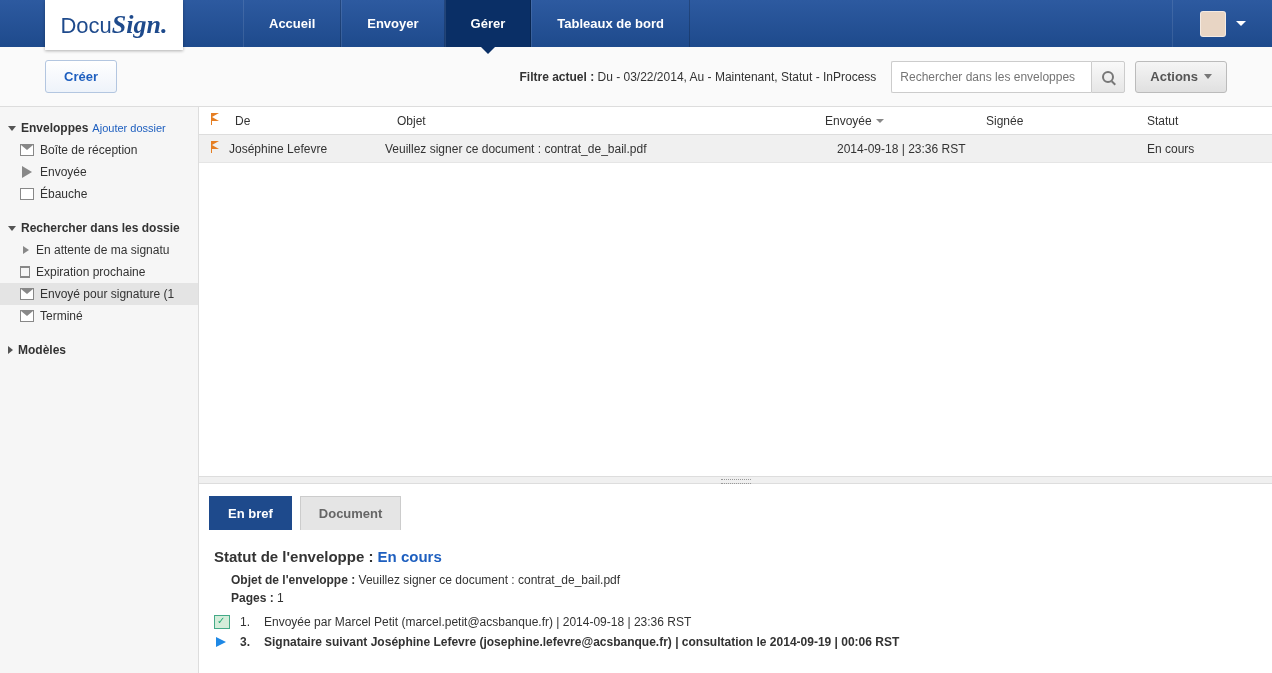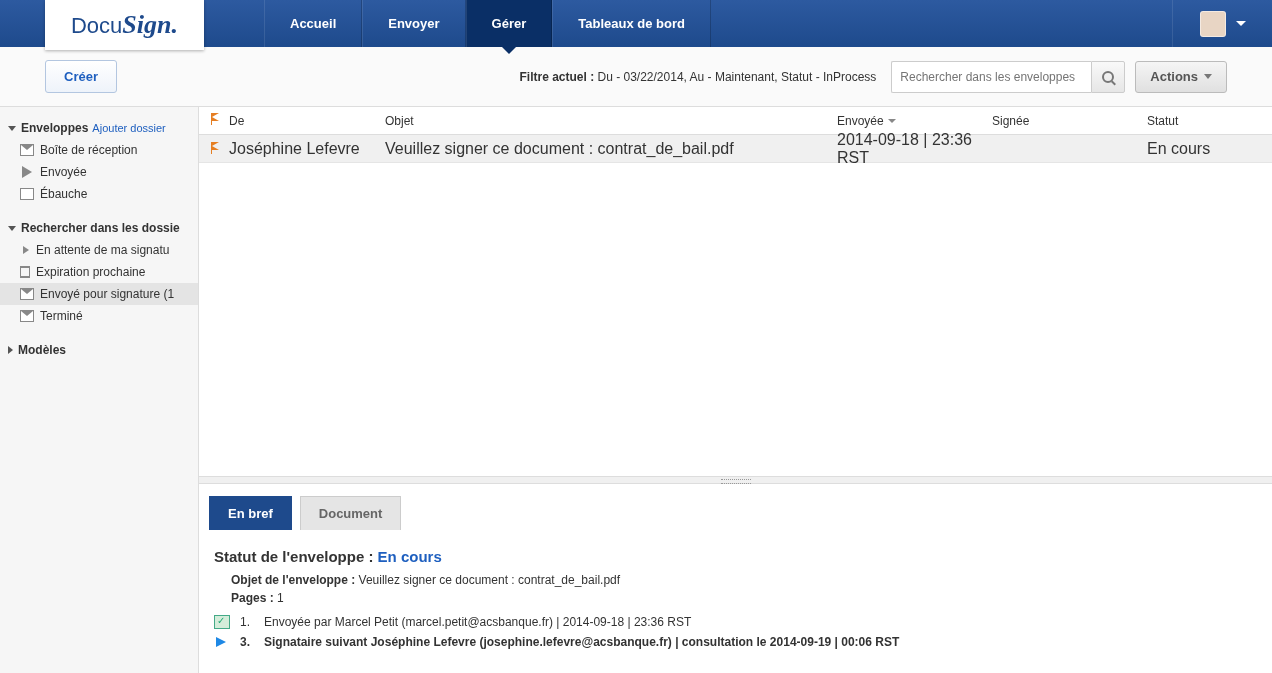--- a/index.html
+++ b/index.html
@@ -1,18 +1,18 @@
 <!DOCTYPE html>
 <html><head>
 <meta charset="utf-8">
 <style>
 * { box-sizing: border-box; margin: 0; padding: 0; }
 body { font-family: "Helvetica Neue", Arial, sans-serif; font-size: 13px; color: #333; background: #fff; width: 1272px; height: 673px; overflow: hidden; }
 .topbar { height: 47px; background: linear-gradient(to bottom, #2d5aa0, #1e4a8c); display: flex; align-items: stretch; position: relative; }
-.logo-box { background: #fff; width: 159px; height: 50px; margin-left: 45px; display: flex; align-items: center; justify-content: center; box-shadow: 0 1px 3px rgba(0,0,0,0.3); z-index: 2; }
+.logo-box { background: #fff; width: 138px; height: 50px; margin-left: 45px; display: flex; align-items: center; justify-content: center; box-shadow: 0 1px 3px rgba(0,0,0,0.3); z-index: 2; }
 .logo-text { font-family: Georgia, serif; font-size: 22px; color: #1e4a8c; font-style: italic; }
 .logo-text .docu { font-style: normal; font-weight: normal; color: #1e4a8c; font-family: Arial; }
 .logo-text .sign { font-family: "Brush Script MT", cursive; font-size: 26px; font-weight: bold; }
 .nav { display: flex; margin-left: 60px; }
 .nav-item { color: #fff; font-weight: bold; padding: 0 25px; display: flex; align-items: center; height: 47px; cursor: pointer; font-size: 13px; border-left: 1px solid rgba(255,255,255,0.1); border-right: 1px solid rgba(0,0,0,0.2); }
 .nav-item.active { background: #0a2f66; position: relative; }
 .nav-item.active::after { content: ""; position: absolute; bottom: -7px; left: 50%; transform: translateX(-50%); width: 0; height: 0; border-left: 8px solid transparent; border-right: 8px solid transparent; border-top: 8px solid #0a2f66; }
 .user-area { margin-left: auto; width: 100px; display: flex; align-items: center; justify-content: center; gap: 10px; border-left: 1px solid rgba(255,255,255,0.1); cursor: pointer; }
 .avatar { width: 26px; height: 26px; border-radius: 3px; background: #e8d5c4; border: 1px solid rgba(255,255,255,0.5); }
 .caret-down { width: 0; height: 0; border-left: 5px solid transparent; border-right: 5px solid transparent; border-top: 5px solid #fff; }
@@ -40,32 +40,32 @@
 .icon-sent { position: relative; }
 .icon-sent::before { content: ""; position: absolute; width: 0; height: 0; border-top: 6px solid transparent; border-bottom: 6px solid transparent; border-left: 10px solid #888; top: 0; left: 2px; }
 .icon-doc { border: 1px solid #888; background: #fff; }
 .icon-trash { border: 1px solid #888; border-top: 3px solid #888; background: #fff; }
 .icon-arrow { width: 10px; height: 8px; position: relative; }
 .icon-arrow::after { content: ""; position: absolute; width: 0; height: 0; border-top: 4px solid transparent; border-bottom: 4px solid transparent; border-left: 6px solid #888; left: 3px; }
 .icon-hour { width: 10px; height: 12px; border-left: 1px solid #888; border-right: 1px solid #888; position: relative; }
 .icon-hour::before { content: ""; position: absolute; top: 0; left: -1px; right: -1px; border-top: 2px solid #888; }
 .icon-hour::after { content: ""; position: absolute; bottom: 0; left: -1px; right: -1px; border-top: 2px solid #888; }
 .main { flex: 1; display: flex; flex-direction: column; overflow: hidden; }
-.table-header { display: flex; border-bottom: 1px solid #ddd; background: #fff; font-size: 12px; color: #333; height: 28px; align-items: center; }
+.table-header { display: flex; border-bottom: 1px solid #ddd; background: #fff; font-size: 12px; color: #333; height: 28px; align-items: center; gap: 6px; }
 .col-flag { width: 30px; padding-left: 12px; }
 .col-from { width: 156px; }
 .col-obj { flex: 1; }
 .col-sent { width: 155px; }
 .col-signed { width: 155px; }
 .col-status { width: 125px; }
 .flag-icon { width: 10px; height: 12px; display: inline-block; position: relative; }
 .flag-icon::before { content: ""; position: absolute; width: 1px; height: 12px; background: #e67e22; left: 0; }
 .flag-icon::after { content: ""; position: absolute; width: 0; height: 0; border-top: 4px solid #e67e22; border-bottom: 4px solid #e67e22; border-right: 7px solid transparent; left: 1px; top: 0; }
 .sort-caret { display: inline-block; width: 0; height: 0; border-left: 4px solid transparent; border-right: 4px solid transparent; border-top: 4px solid #888; margin-left: 4px; vertical-align: middle; }
-.table-row { display: flex; background: #f0f0f0; font-size: 16px; height: 28px; align-items: center; border-bottom: 1px solid #e5e5e5; cursor: pointer; }
+.table-row { display: flex; background: #f0f0f0; font-size: 12px; height: 28px; align-items: center; border-bottom: 1px solid #e5e5e5; cursor: pointer; }
 .table-space { flex: 1; background: #fff; }
 .splitter { height: 8px; background: #f0f0f0; border-top: 1px solid #ddd; border-bottom: 1px solid #ddd; cursor: row-resize; position: relative; }
 .splitter::after { content: ""; position: absolute; left: 50%; top: 2px; width: 30px; height: 3px; transform: translateX(-50%); border-top: 1px dotted #999; border-bottom: 1px dotted #999; }
 .detail-tabs { display: flex; background: #fff; padding-left: 10px; padding-top: 12px; gap: 9px; }
 .dtab { padding: 9px 18px; font-size: 13px; color: #666; background: #e5e5e5; border: 1px solid #ccc; border-bottom: none; cursor: pointer; font-weight: bold; margin-right: -1px; }
 .dtab.active { background: #1e4a8c; color: #fff; border-color: #1e4a8c; }
 .detail-body { padding: 18px 15px; font-size: 13px; }
 .status-line { font-weight: bold; font-size: 15px; margin-bottom: 8px; }
 .status-link { color: #1e5fbf; }
 .meta-line { font-size: 12px; margin-bottom: 4px; }

